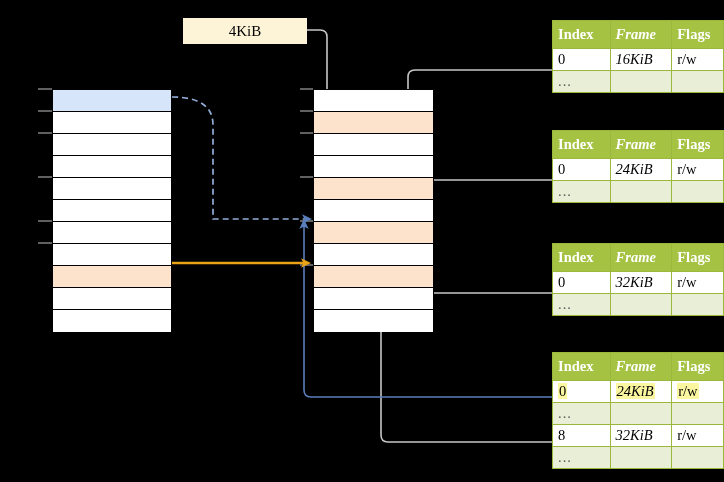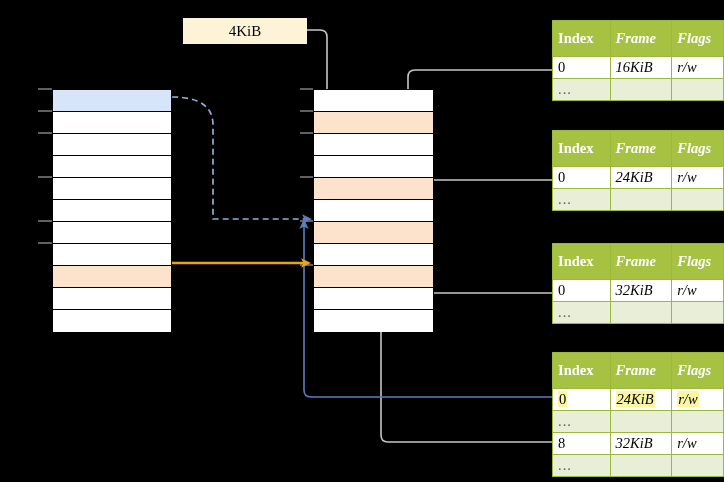--- a/index.html
+++ b/index.html
@@ -73,21 +73,21 @@
     table-layout: fixed;
   }
   .pt th {
     background: #a5c243;
     color: #ffffff;
     font-weight: bold;
     font-size: 14.5px;
     text-align: left;
     padding: 2px 5px;
     border: 1px solid #9cb83c;
-    height: 36px;
+    height: 28px;
     box-sizing: border-box;
     white-space: nowrap;
   }
   .pt td {
     background: #ffffff;
     color: #000000;
     font-size: 14.5px;
     text-align: left;
     padding: 2px 5px;
     border: 1px solid #9cb83c;
@@ -99,21 +99,21 @@
     background: #e9efd6;
     color: #5d5d5d;
     letter-spacing: 1px;
   }
   .pt td .hl {
     background: #fbf6a0;
     padding: 0 1px;
   }
   .pt .c-index { width: 58px; }
   .pt .c-frame { width: 62px; font-style: italic; }
-  .pt .c-flags { width: 52px; font-style: italic; }
+  .pt .c-flags { width: 52px; }
 </style>
 </head>
 <body>
 
 <div id="canvas">
 
   <svg id="svg-layer" viewBox="0 0 724 482" xmlns="http://www.w3.org/2000/svg">
     <defs>
       <marker id="ah-grey" markerWidth="9" markerHeight="9" refX="4.5" refY="4.5" orient="auto" markerUnits="userSpaceOnUse">
         <path d="M0.5,0.8 L8.5,4.5 L0.5,8.2 L2.6,4.5 Z" fill="#c6c6c6"></path>

